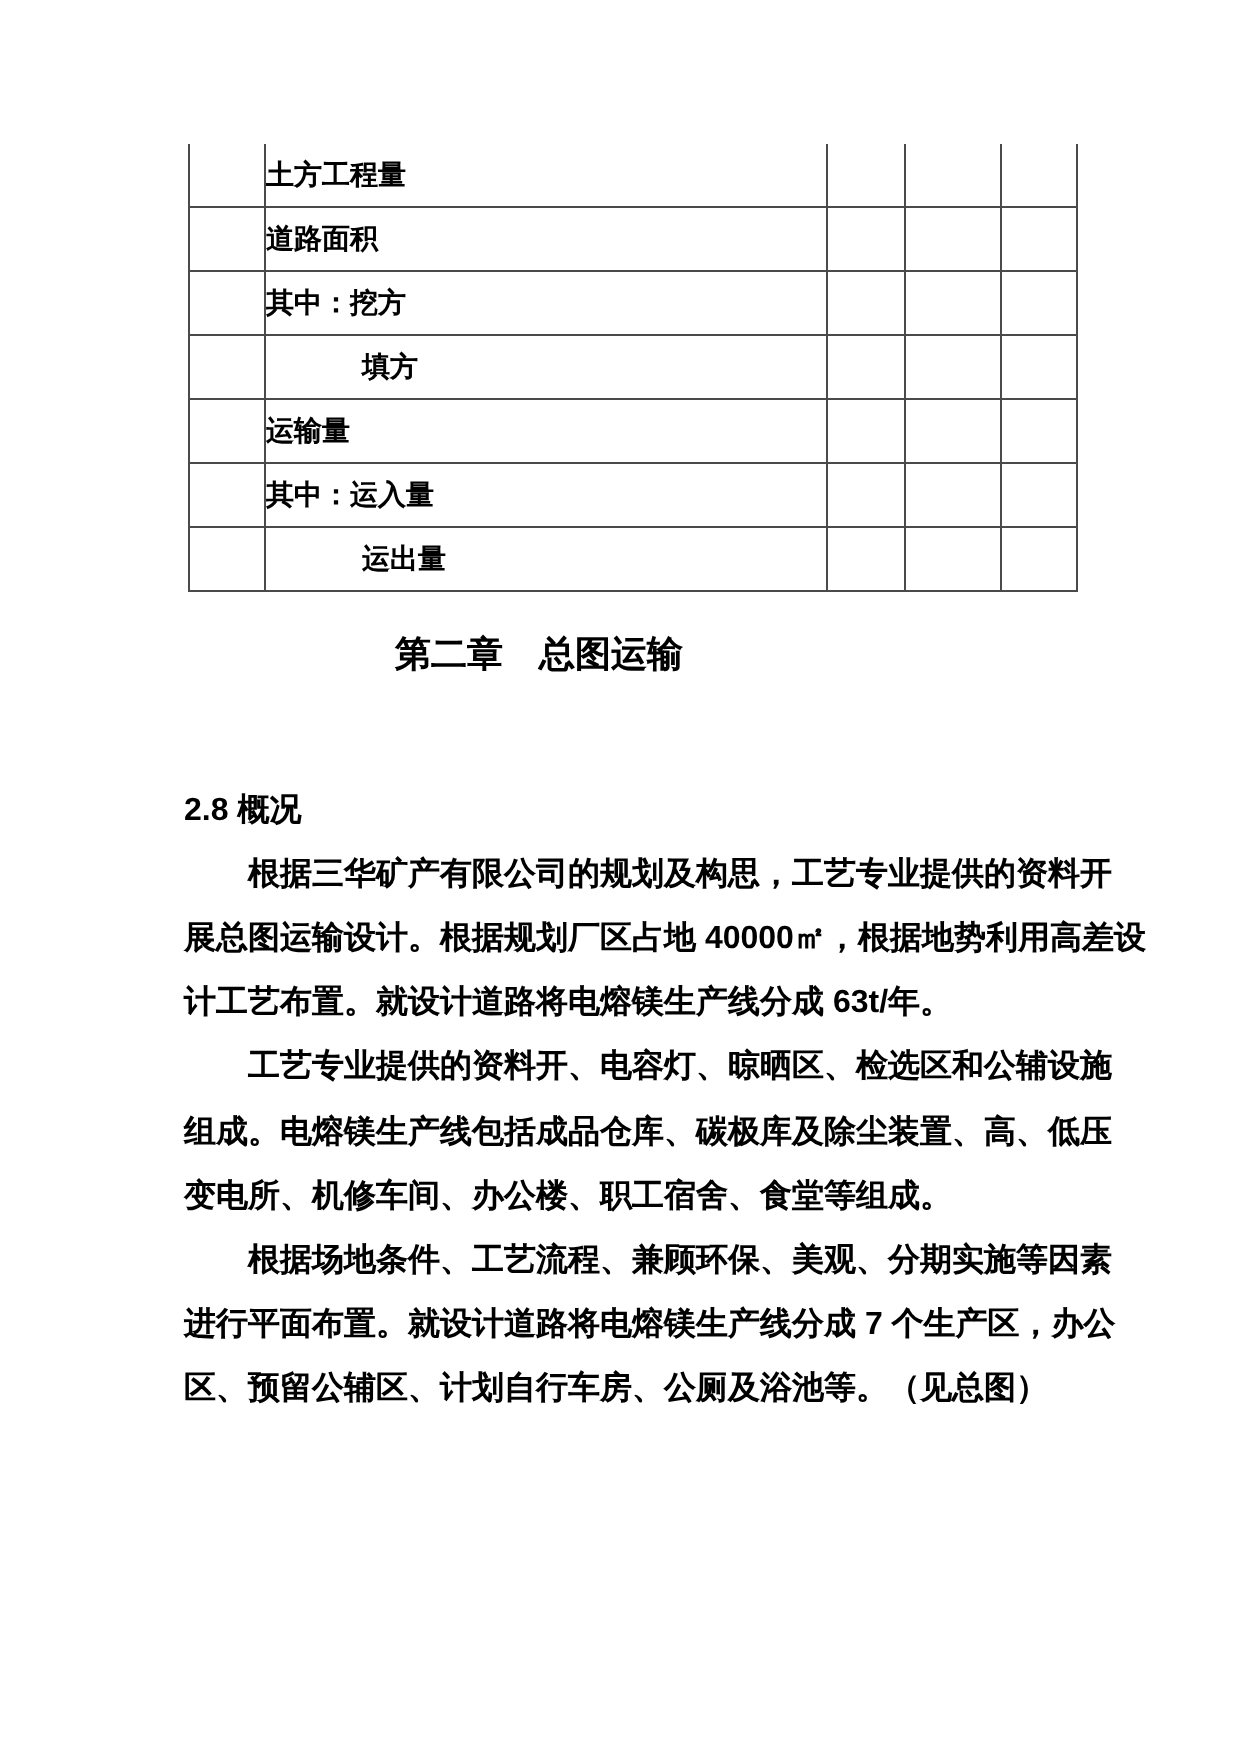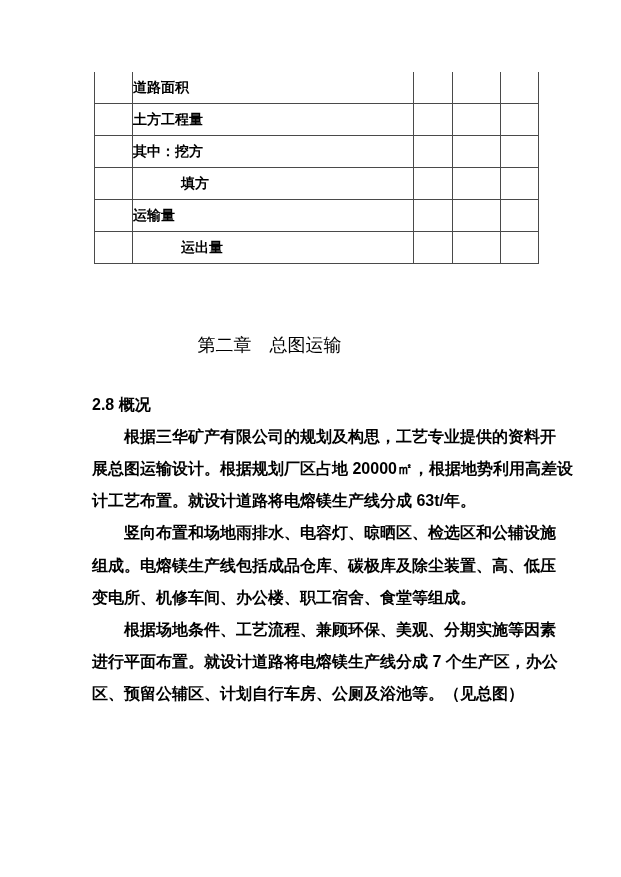--- a/index.html
+++ b/index.html
@@ -36,25 +36,25 @@
   }
   table.cont-table tr:first-child td {
     border-top: none;
   }
   td.label-cell { padding-left: 15px; }
   td.label-cell.deep { padding-left: 48px; }
   
   .chapter-heading {
     position: absolute;
     left: 0;
-    top: 333px;
+    top: 315px;
     width: 539px;
     text-align: center;
     font-size: 18px;
-    font-weight: normal;
+    font-weight: bold;
     white-space: nowrap;
   }
   
   .body-text {
     position: absolute;
     left: 92px;
     top: 389px;
     width: 452px;
   }
   .line {
@@ -76,28 +76,28 @@
     <colgroup>
       <col style="width:38px">
       <col style="width:281px">
       <col style="width:39px">
       <col style="width:48px">
       <col style="width:38px">
     </colgroup>
     <tbody>
       <tr>
         <td></td>
-        <td class="label-cell">道路面积</td>
+        <td class="label-cell">土方工程量</td>
         <td></td>
         <td></td>
         <td></td>
       </tr>
       <tr>
         <td></td>
-        <td class="label-cell">土方工程量</td>
+        <td class="label-cell">道路面积</td>
         <td></td>
         <td></td>
         <td></td>
       </tr>
       <tr>
         <td></td>
         <td class="label-cell">其中：挖方</td>
         <td></td>
         <td></td>
         <td></td>
@@ -111,37 +111,44 @@
       </tr>
       <tr>
         <td></td>
         <td class="label-cell">运输量</td>
         <td></td>
         <td></td>
         <td></td>
       </tr>
       <tr>
         <td></td>
+        <td class="label-cell">其中：运入量</td>
+        <td></td>
+        <td></td>
+        <td></td>
+      </tr>
+      <tr>
+        <td></td>
         <td class="label-cell deep">运出量</td>
         <td></td>
         <td></td>
         <td></td>
       </tr>
     </tbody>
   </table>
 
   <div class="chapter-heading">第二章　总图运输</div>
 
   <div class="body-text">
     <div class="line">2.8 概况</div>
     <div class="line indent">根据三华矿产有限公司的规划及构思，工艺专业提供的资料开</div>
-    <div class="line">展总图运输设计。根据规划厂区占地 20000㎡，根据地势利用高差设</div>
+    <div class="line">展总图运输设计。根据规划厂区占地 40000㎡，根据地势利用高差设</div>
     <div class="line">计工艺布置。就设计道路将电熔镁生产线分成 63t/年。</div>
 
-    <div class="line indent">竖向布置和场地雨排水、电容灯、晾晒区、检选区和公辅设施</div>
+    <div class="line indent">工艺专业提供的资料开、电容灯、晾晒区、检选区和公辅设施</div>
     <div class="line">组成。电熔镁生产线包括成品仓库、碳极库及除尘装置、高、低压</div>
     <div class="line">变电所、机修车间、办公楼、职工宿舍、食堂等组成。</div>
     <div class="line indent">根据场地条件、工艺流程、兼顾环保、美观、分期实施等因素</div>
     <div class="line">进行平面布置。就设计道路将电熔镁生产线分成 7 个生产区，办公</div>
     <div class="line">区、预留公辅区、计划自行车房、公厕及浴池等。（见总图）</div>
 
   </div>
 
 </div>
 

